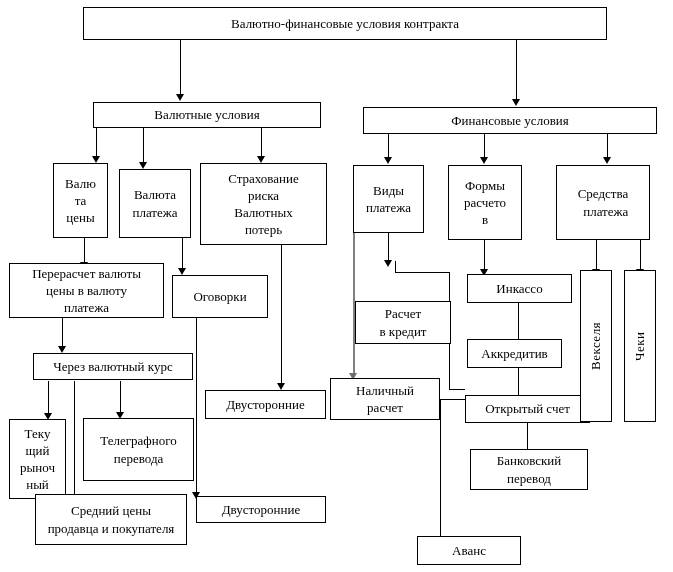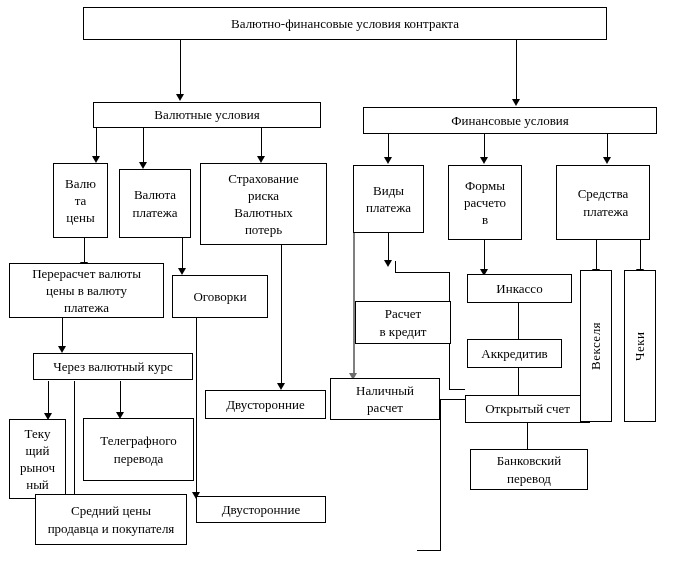--- a/index.html
+++ b/index.html
@@ -244,20 +244,23 @@
 
   <div class="node" style="left:465px; top:395px; width:125px; height:28px;">
     <span class="txt">Открытый счет</span>
   </div>
 
   <div class="node" style="left:470px; top:449px; width:118px; height:41px;">
     <span class="txt">Банковский
 перевод</span>
   </div>
 
+  <div class="node" style="left:417px; top:536px; width:104px; height:29px;">
+    <span class="txt">Аванс</span>
+  </div>
 
   <div class="node vert" style="left:580px; top:270px; width:32px; height:152px;">
     <span class="txt">Векселя</span>
   </div>
 
   <div class="node vert" style="left:624px; top:270px; width:32px; height:152px;">
     <span class="txt">Чеки</span>
   </div>
 
 </div>

